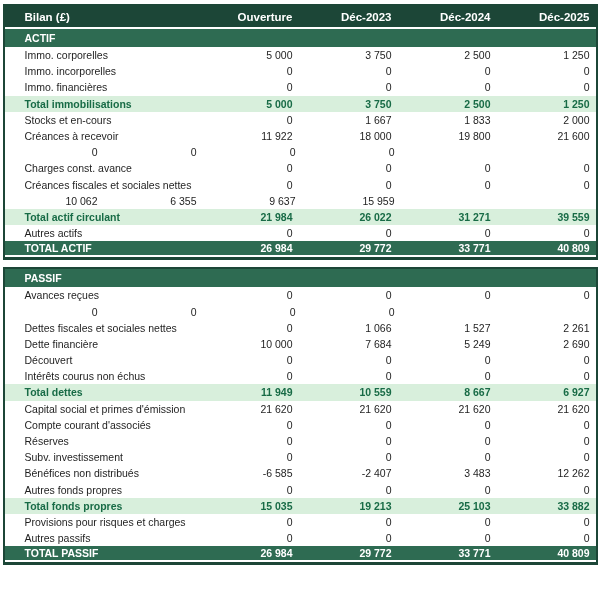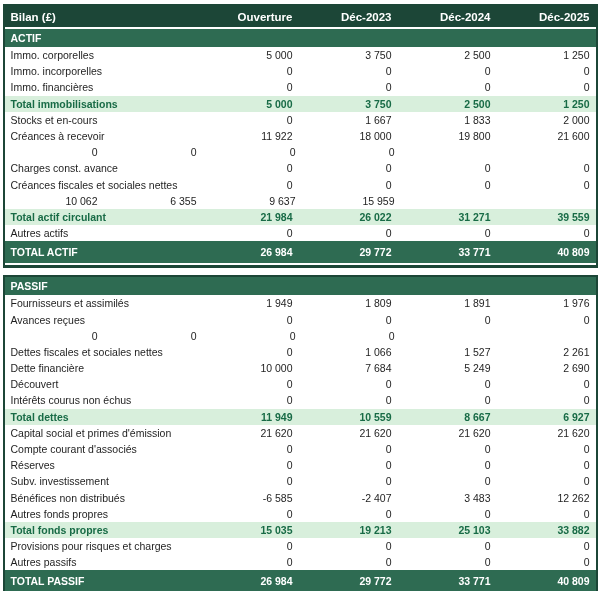--- a/index.html
+++ b/index.html
@@ -12,30 +12,30 @@
     --header-text:#ffffff;
   }
   *{box-sizing:border-box;}
   html,body{margin:0;padding:0;background:#ffffff;}
   body{font-family:"Liberation Sans", sans-serif;}
   .sheet{width:595px;margin:4px auto 3px auto;}
   .tbl{border:2px solid var(--border);border-bottom-width:3px;background:#ffffff;}
   .tbl-passif{margin-top:7px;}
   .row{display:flex;align-items:center;}
   .cell{min-width:0;white-space:nowrap;overflow:hidden;}
-  .cell.label{flex:1;padding-left:6px;text-align:left;}
+  .cell.label{flex:1;padding-left:20px;text-align:left;}
   .cell.num{width:99px;padding-right:6px;text-align:right;}
   .header-row{background:var(--header-bg);color:var(--header-text);font-weight:bold;
               height:23px;font-size:11.5px;border-bottom:2px solid #ffffff;}
   .section-row{background:var(--section-bg);color:var(--header-text);font-weight:bold;
                height:18px;font-size:10.5px;}
   .data-row{background:#ffffff;color:var(--data-text);height:16.2px;font-size:10.5px;}
   .row-subtotal{background:var(--subtotal-bg);color:var(--subtotal-text);font-weight:bold;}
   .total-row{background:var(--section-bg);color:var(--header-text);font-weight:bold;
-             height:24px;font-size:10.5px;border-bottom:2px solid #ffffff;}
+             height:16px;font-size:10.5px;border-bottom:2px solid #ffffff;}
 </style>
 </head>
 <body>
 
 <div class="sheet">
 
   <div class="tbl tbl-actif">
     <div class="row header-row">
       <div class="cell label">Bilan (£)</div>
       <div class="cell num">Ouverture</div>
@@ -138,27 +138,20 @@
       <div class="cell num">40 809</div>
     </div>
   </div>
 
   <div class="tbl tbl-passif">
     <div class="row section-row">
       <div class="cell label">PASSIF</div>
     </div>
     <div class="rows">
         <div class="row data-row">
-    <div class="cell label">Fournisseurs et assimilés</div>
-    <div class="cell num">1 949</div>
-    <div class="cell num">1 809</div>
-    <div class="cell num">1 891</div>
-    <div class="cell num">1 976</div>
-  </div>
-        <div class="row data-row">
     <div class="cell label">Avances reçues</div>
     <div class="cell num">0</div>
     <div class="cell num">0</div>
     <div class="cell num">0</div>
     <div class="cell num">0</div>
   </div>
         <div class="row data-row">
     <div class="cell num">0</div>
     <div class="cell num">0</div>
     <div class="cell num">0</div>

